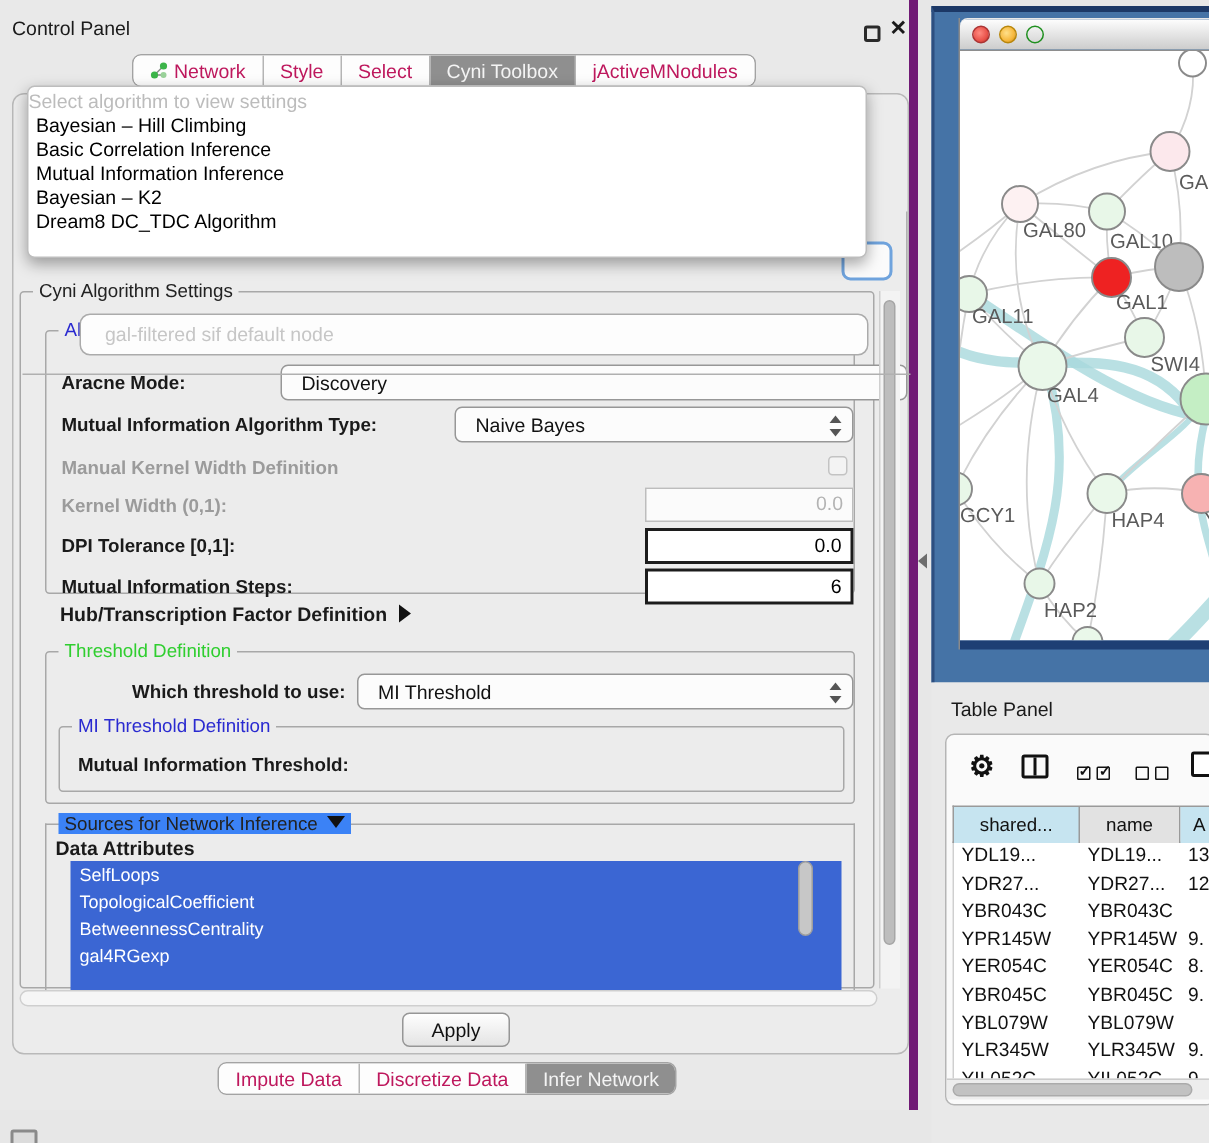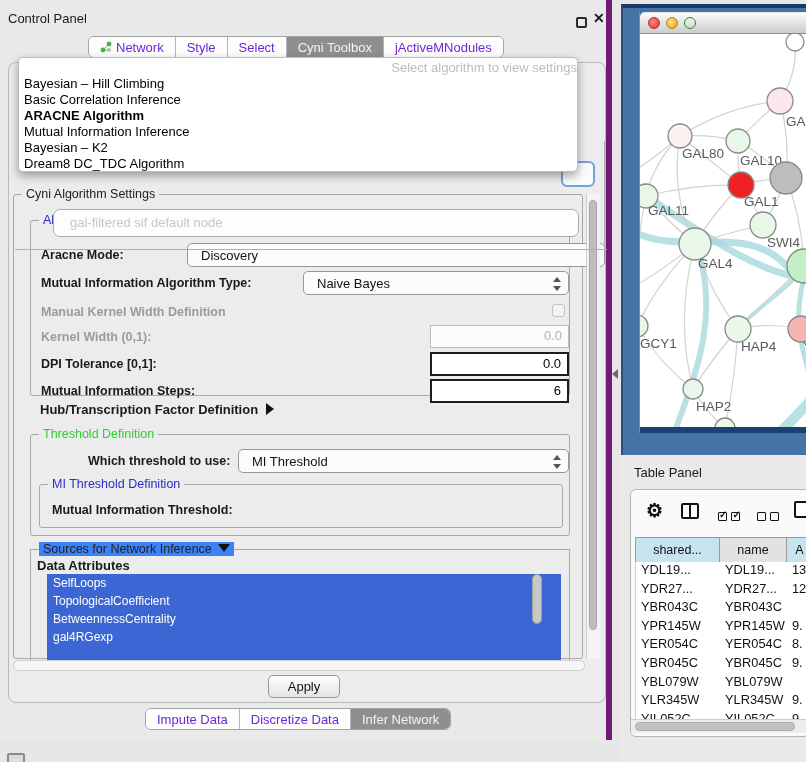--- a/index.html
+++ b/index.html
@@ -9,36 +9,36 @@
 
   
   #control-panel { left:0; top:0; width:612px; height:740px; background:#e9e9e9; border-right:6px solid #701a75; }
   .cp-titlebar { left:0; top:4px; width:612px; height:26px; }
   .cp-title { left:8px; top:7px; font-size:13px; color:#1a1a1a; }
   .win-float { left:576px; top:13px; width:11px; height:11px; border:2px solid #2a2a2a; border-radius:2px; }
   .win-close { left:593px; top:6px; font-size:14px; font-weight:bold; color:#1a1a1a; }
 
   
   .tabstrip { display:flex; height:22px; border:1px solid #a3a3a3; border-radius:6px; background:#fff; overflow:hidden; }
-  .tab { padding:0 11px; font-size:13px; color:#6d28d9; display:flex; align-items:center; gap:4px; border-right:1px solid #b5b5b5; background:#fdfdfd; white-space:nowrap; }
+  .tab { padding:0 11px; font-size:13px; color:#be185d; display:flex; align-items:center; gap:4px; border-right:1px solid #b5b5b5; background:#fdfdfd; white-space:nowrap; }
   .tab:last-child { border-right:none; }
   .tab.sel { background:#8f8f8f; color:#f4f4f4; }
 
   
   #inner-panel { left:8px; top:62px; width:598px; height:641px; background:#ececec; border:1px solid #b9b9b9; border-radius:8px; }
 
   
   .ghost-combo { left:44px; top:146px; width:526px; height:28px; border:1px solid #ababab; border-radius:7px; background:#fdfdfd; font-size:13px; color:#c6c6c6; line-height:26px; padding-left:16px; z-index:1; overflow:hidden; }
   .ghost-vline { left:595px; top:78px; width:1px; height:108px; background:#b0b0b0; z-index:1; }
   .ghost-hline { left:6px; top:186px; width:592px; height:1px; background:#b0b0b0; z-index:1; }
   .ghost-spin { left:552px; top:98px; width:34px; height:26px; border:2px solid #6fa3dd; border-radius:6px; background:#fbfbfb; z-index:1; }
 
   
   #algo-popup { left:18px; top:57px; width:560px; height:115px; background:#fff; border:1px solid #bdbdbd; border-radius:5px; box-shadow:0 4px 10px rgba(0,0,0,0.35); z-index:50; }
-  .popup-placeholder { width:100%; text-align:right; padding-top:2px; font-size:13px; color:#bcbcbc; height:18px; }
+  .popup-placeholder { width:100%; text-align:left; padding-top:2px; font-size:13px; color:#bcbcbc; height:18px; }
   .popup-item { font-size:13px; color:#000; height:16px; line-height:16px; padding-left:5px; white-space:nowrap; }
   .popup-item.bold { font-weight:bold; }
 
   
   .group { border:1px solid #a8a8a8; border-radius:3px; }
   .legend { position:absolute; top:-8px; left:8px; background:#ececec; padding:0 4px; font-size:12.5px; white-space:nowrap; }
   .legend.blue { color:#2a2ad0; }
   .legend.green { color:#2fce2f; }
   .legend.dark { color:#222; }
 
@@ -222,21 +222,20 @@
           <span>Infer Network</span>
         </div>
       </div>
   </div>
 
   <div class="abs" id="algo-popup">
     <div class="popup-placeholder">Select algorithm to view settings</div>
     <div id="dd-items">
         <div class="popup-item">Bayesian – Hill Climbing</div>
         <div class="popup-item">Basic Correlation Inference</div>
-        <div class="popup-item bold">ARACNE Algorithm</div>
         <div class="popup-item">Mutual Information Inference</div>
         <div class="popup-item">Bayesian – K2</div>
         <div class="popup-item">Dream8 DC_TDC Algorithm</div>
       </div>
   </div>
 </div>
 
 <div class="abs" id="splitter-arrow"></div>
 <div class="abs" id="corner-icon"></div>
 

